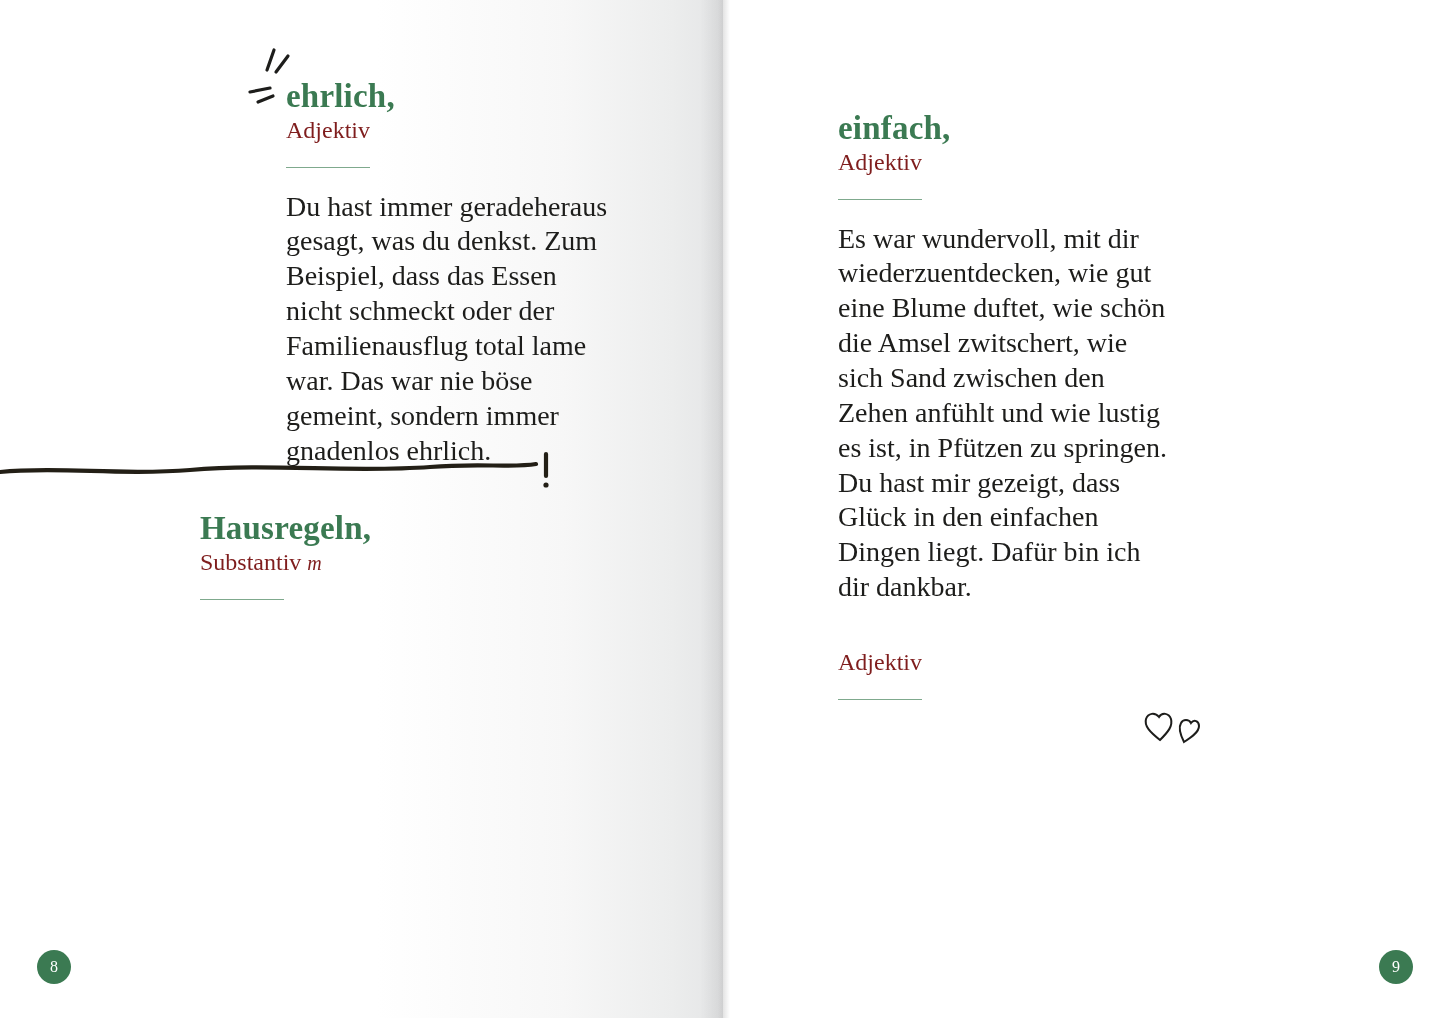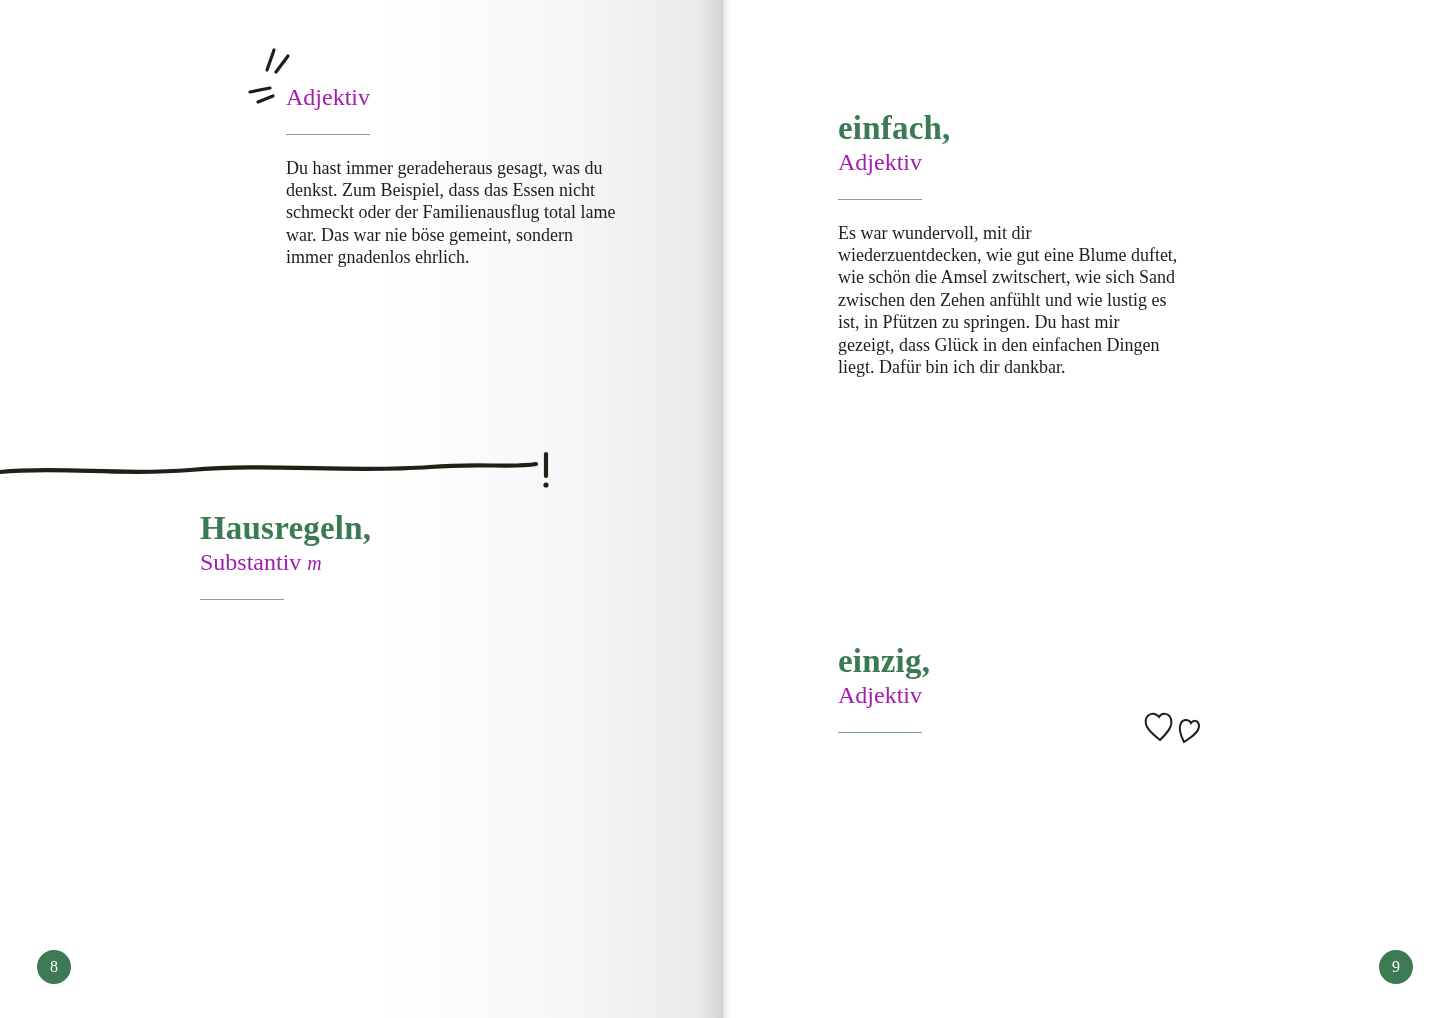--- a/index.html
+++ b/index.html
@@ -52,38 +52,38 @@
   .headword {
     font-family: "Liberation Serif", serif;
     color: #3b7a52;
     font-size: 33px;
     line-height: 1.0;
     letter-spacing: 0.2px;
     margin: 0;
   }
   .pos {
     font-family: "Liberation Serif", serif;
-    color: #a21caf;
+    color: #7f1d1d;
     font-size: 24px;
     line-height: 1.15;
     margin: 4px 0 0 0;
   }
   .pos .gender {
     font-style: italic;
     font-size: 20px;
   }
   .rule {
     width: 84px;
     height: 1px;
     background: #7fa98d;
     margin: 22px 0 22px 0;
   }
   .body-text {
     font-family: "Liberation Serif", serif;
-    font-size: 18px;
+    font-size: 28px;
     line-height: 1.245;
     color: #1d1d1b;
     margin: 0;
     white-space: pre-line;
   }
 
   
   #entry-ehrlich { left: 286px; top: 80px; width: 330px; }
   #entry-eigensinn { left: 200px; top: 512px; width: 330px; }
   
@@ -116,20 +116,21 @@
 </head>
 <body>
 
 <div class="spread">
 
   <div class="page page-left"></div>
   <div class="page page-right"></div>
   <div class="gutter-shadow"></div>
 
   <div class="entry" id="entry-ehrlich">
+    <h2 class="headword">ehrlich,</h2>
     <p class="pos">Adjektiv</p>
     <div class="rule"></div>
     <p class="body-text">Du hast immer geradeheraus gesagt, was du denkst. Zum Beispiel, dass das Essen nicht schmeckt oder der Familienausflug total lame war. Das war nie böse gemeint, sondern immer gnadenlos ehrlich.</p>
   </div>
 
   <div class="entry" id="entry-eigensinn">
     <h2 class="headword">Hausregeln,</h2>
     <p class="pos"><span>Substantiv</span> <span class="gender">m</span></p>
     <div class="rule"></div>
   </div>
@@ -154,21 +155,20 @@
   <div class="folio" id="folio-left">8</div>
 
   <div class="entry" id="entry-einfach">
     <h2 class="headword">einfach,</h2>
     <p class="pos">Adjektiv</p>
     <div class="rule"></div>
     <p class="body-text">Es war wundervoll, mit dir wiederzuentdecken, wie gut eine Blume duftet, wie schön die Amsel zwitschert, wie sich Sand zwischen den Zehen anfühlt und wie lustig es ist, in Pfützen zu springen. Du hast mir gezeigt, dass Glück in den einfachen Dingen liegt. Dafür bin ich dir dankbar.</p>
   </div>
 
   <div class="entry" id="entry-einzig">
-    <h2 class="headword">einzig,</h2>
     <p class="pos">Adjektiv</p>
     <div class="rule"></div>
   </div>
 
   <div class="deco" id="deco-hearts">
     <svg width="70" height="46" viewBox="0 0 70 46" fill="none" xmlns="http://www.w3.org/2000/svg">
       <path d="M20 34 C 10 26, 4 20, 6 13 C 8 7, 15 6, 19 11 C 22 6, 29 7, 31 13 C 33 20, 28 26, 20 34 Z" stroke="#1d1d1b" stroke-width="2" fill="none"></path>
       <path d="M44 36 C 40 28, 38 22, 41 17 C 43 13, 49 13, 51 17 C 54 13, 59 15, 59 20 C 59 26, 52 31, 44 36 Z" stroke="#1d1d1b" stroke-width="2" fill="none"></path>
     </svg>
   </div>

